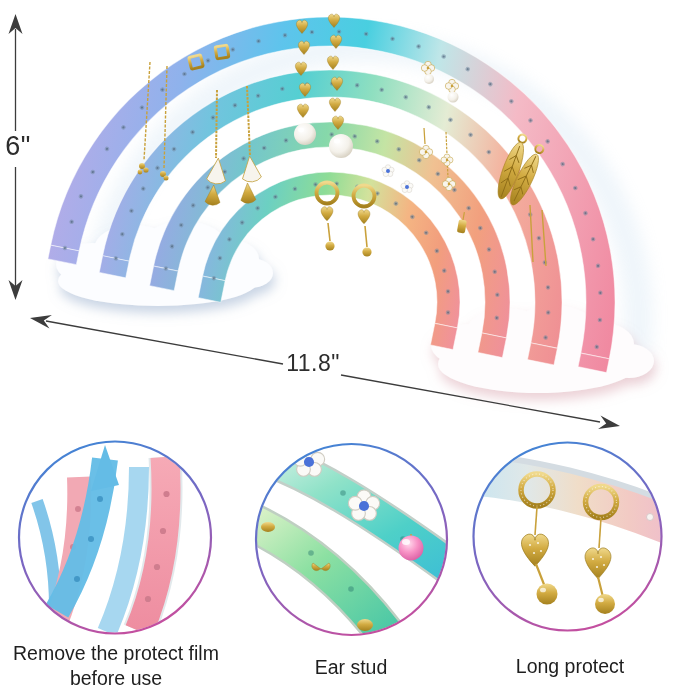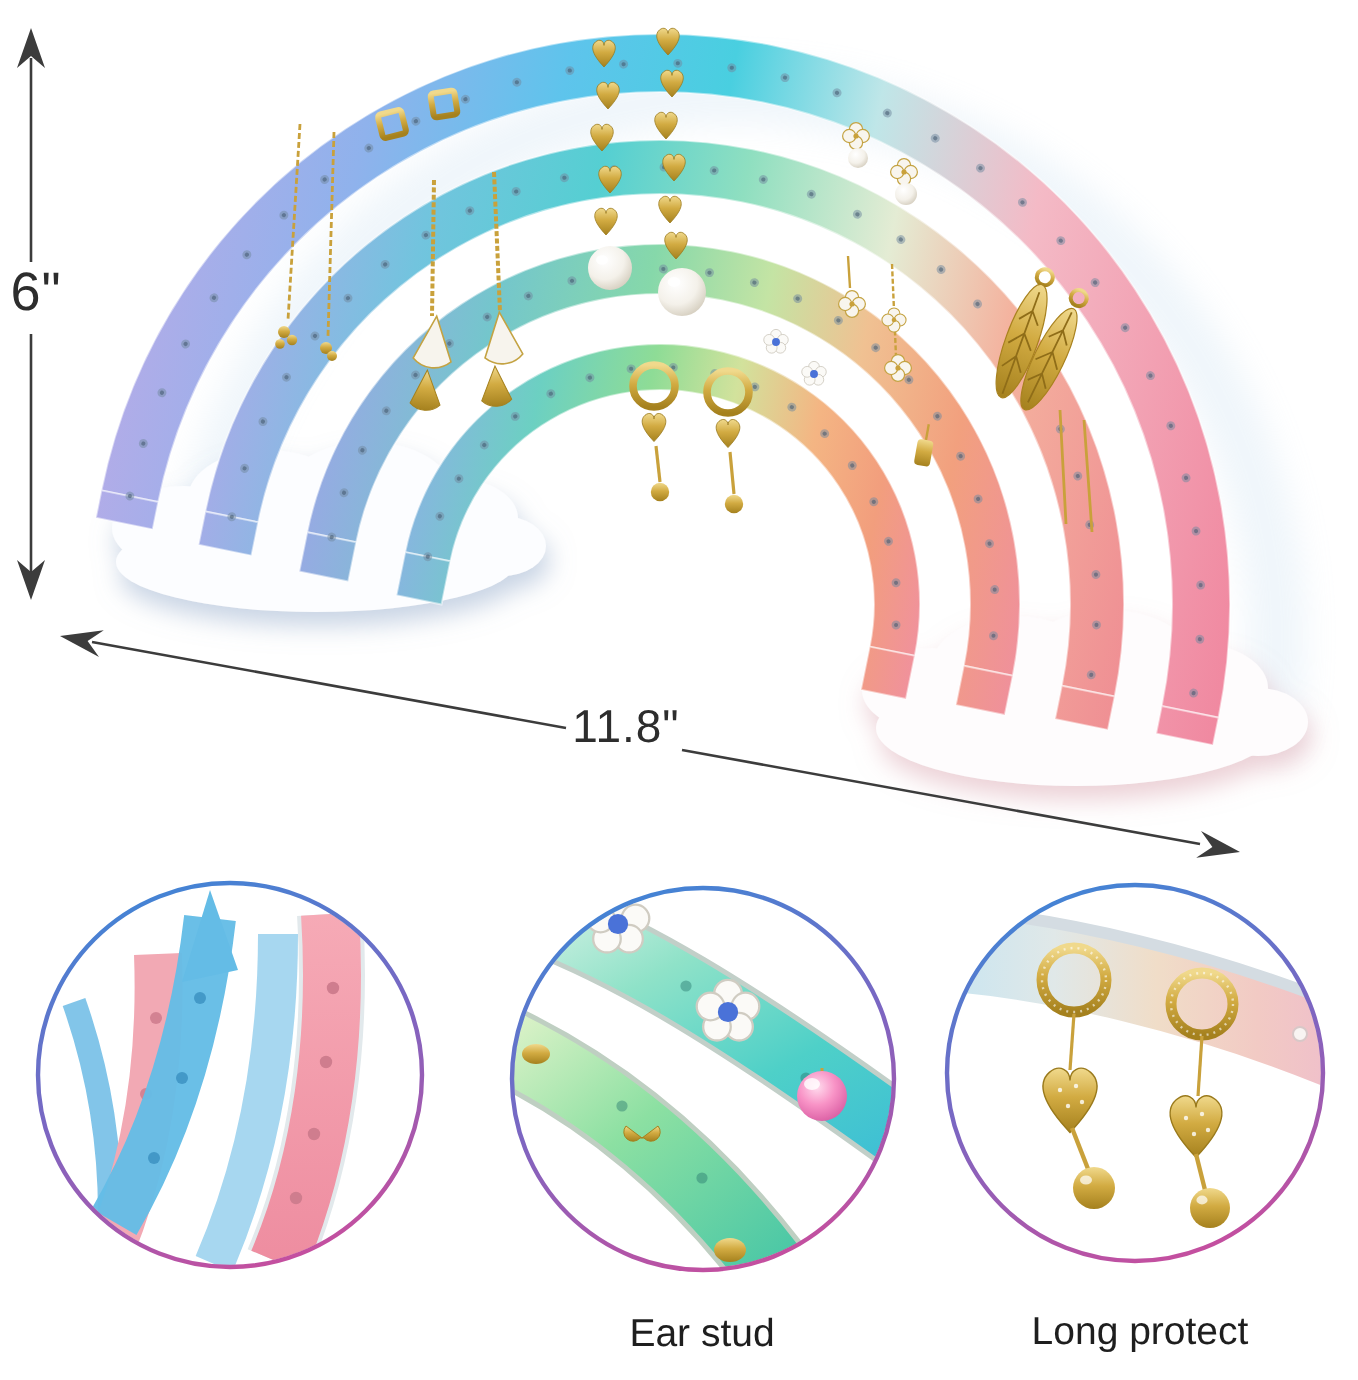--- a/index.html
+++ b/index.html
@@ -391,16 +391,20 @@
             </g>
         <path d="M126 136 L131 156" stroke="#c9a13b" stroke-width="2.2" fill="none"></path>
         <circle cx="133" cy="163" r="10" fill="url(#goldG)"></circle>
         <ellipse cx="129" cy="159" rx="2.8" ry="2.2" fill="#ffffff" opacity=".7"></ellipse>
       </g>
     </g>
     <circle cx="95.5" cy="95.5" r="94" fill="none" stroke="url(#bGrad)" stroke-width="2.2"></circle>
   </svg>
 </figure>
 
+<div class="caption" id="cap-film">
+  <div>Remove the protect film</div>
+  <div>before use</div>
+</div>
 <div class="caption" id="cap-stud">Ear stud</div>
 <div class="caption" id="cap-long">Long protect</div>
 
 </div>
 
 </body></html>

